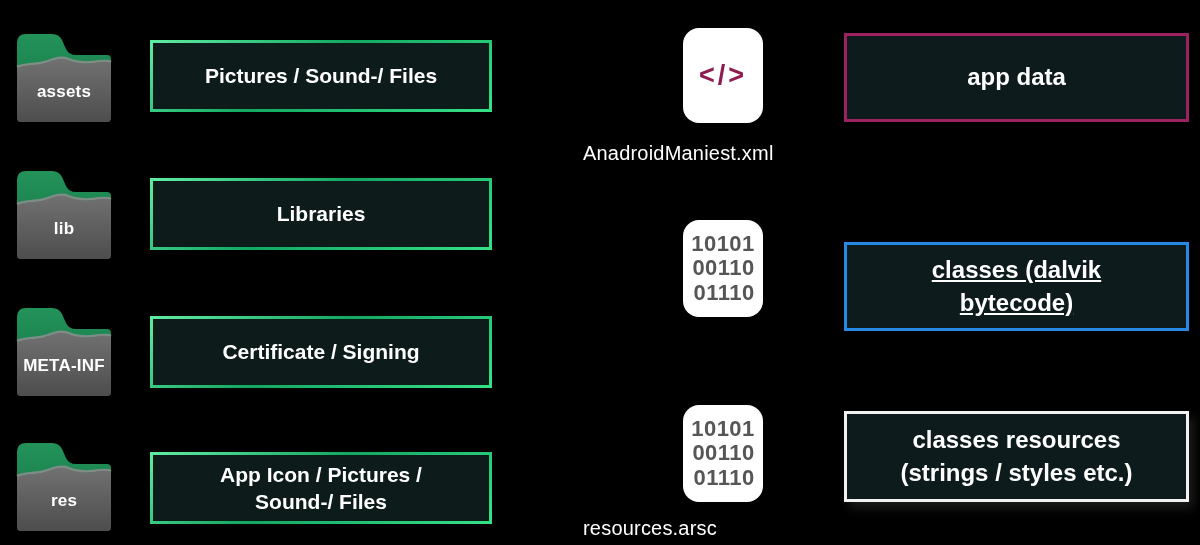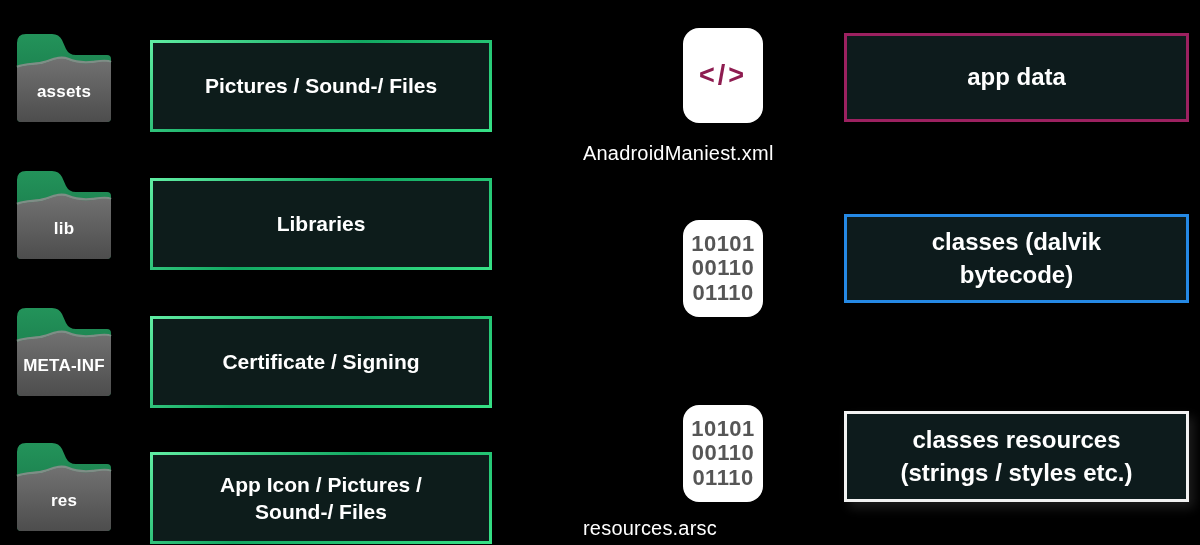--- a/index.html
+++ b/index.html
@@ -11,36 +11,36 @@
   
   .folder { position:absolute; left:12px; width:104px; height:95px; }
   .folder svg { position:absolute; left:0; top:0; width:104px; height:95px; }
   .folder .fname {
     position:absolute; left:0; right:0; top:53px; text-align:center;
     color:#fff; font-size:17px; font-weight:bold; letter-spacing:0.2px;
   }
 
   
   .gbox {
-    position:absolute; left:150px; width:342px; height:92px;
+    position:absolute; left:150px; width:342px; height:72px;
     background:#0d1c1b; box-sizing:border-box;
     border:3px solid #2fd983;
     border-image: linear-gradient(145deg,#5feca2 0%,#12a862 45%,#36e186 100%) 1;
     color:#fff; font-weight:bold; font-size:21px;
     display:flex; align-items:center; justify-content:center;
     text-align:center; padding:0 27px; line-height:1.3;
   }
 
   
   .ficon {
     position:absolute; left:683px; width:80px; background:#fff;
     border-radius:16px; display:flex; align-items:center; justify-content:center;
   }
   .xml-glyph { color:#8e1c50; font-weight:bold; font-size:27px; letter-spacing:3px; }
-  .bin { display:flex; flex-direction:column; align-items:center;
+  .bin { display:flex; flex-direction:column; align-items:flex-end;
          color:#565656; font-weight:bold; font-size:22px; line-height:1.12;
          letter-spacing:0.5px; }
   .flabel {
     position:absolute; left:583px; width:280px; text-align:left;
     color:#fff; font-size:20px; letter-spacing:0.2px;
   }
 
   
   .rbox {
     position:absolute; left:844px; width:345px;
@@ -124,16 +124,16 @@
   <div class="ficon" style="top:405px;height:97px">
     <span class="bin">
       <span>10101</span>
       <span>00110</span>
       <span>01110</span>
     </span>
   </div>
   <div class="flabel" style="top:517px">resources.arsc</div>
 
   <div class="rbox" style="top: 33px; height: 89px; border-color: rgb(156, 33, 96);">app data</div>
-  <div class="rbox" style="top: 214px; height: 89px; border-color: rgb(37, 137, 229);">classes (dalvik bytecode)</div>
+  <div class="rbox" style="top: 242px; height: 89px; border-color: rgb(37, 137, 229); text-decoration: underline;">classes (dalvik bytecode)</div>
   <div class="rbox rbox-shadow" style="top: 411px; height: 91px; border-color: rgb(242, 242, 242);">classes resources (strings / styles etc.)</div>
 
 </div>
 
 </body></html>

